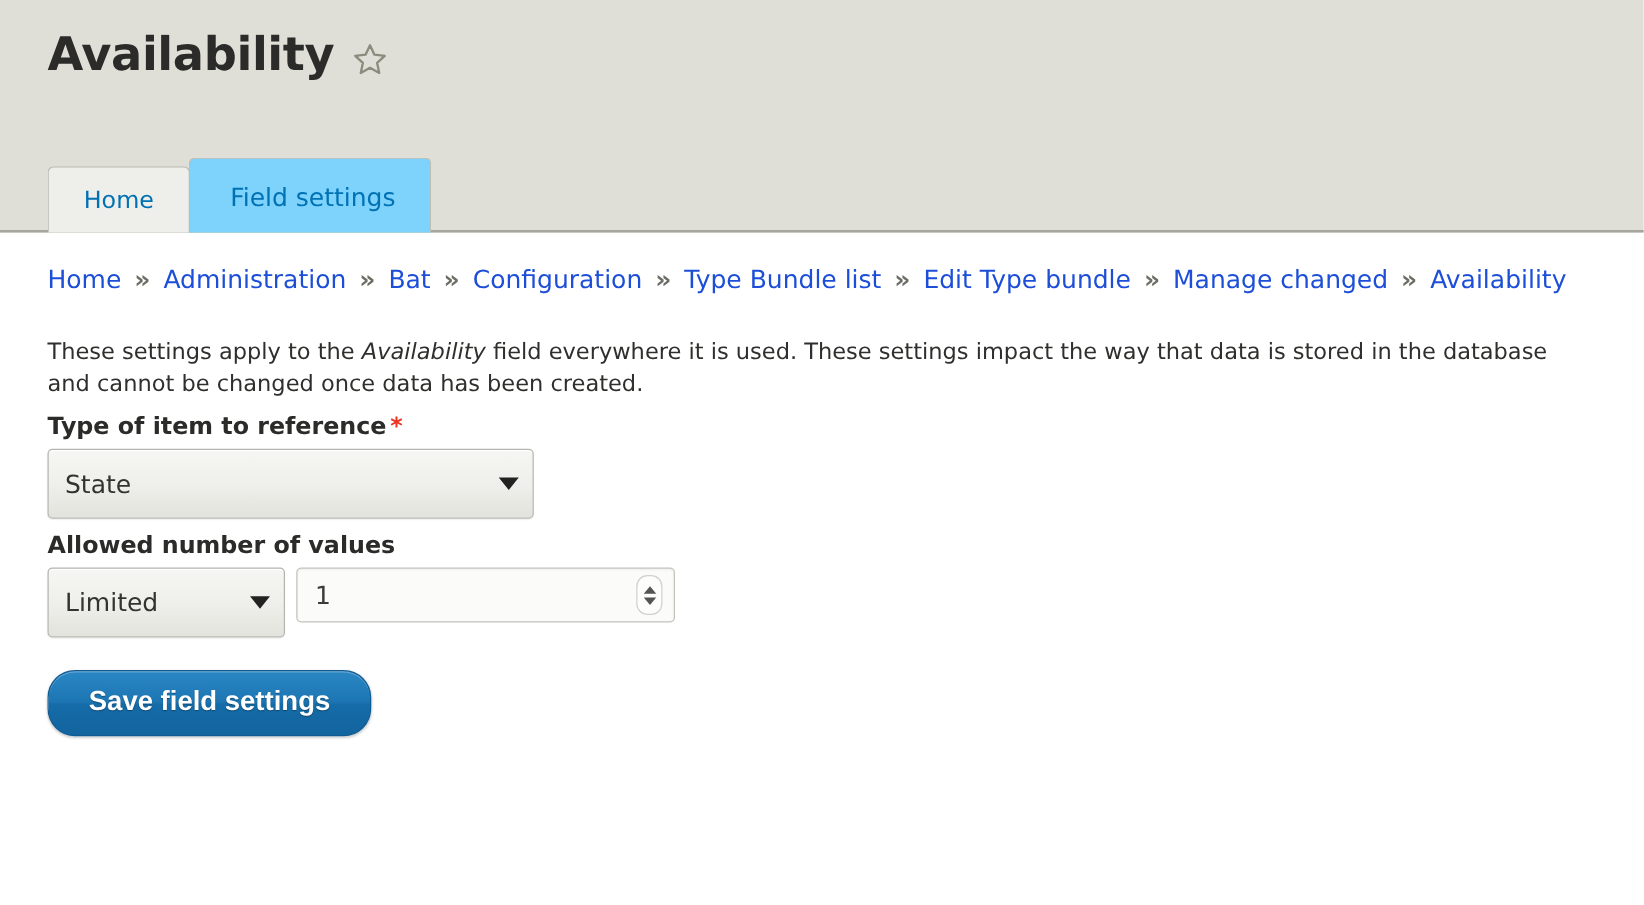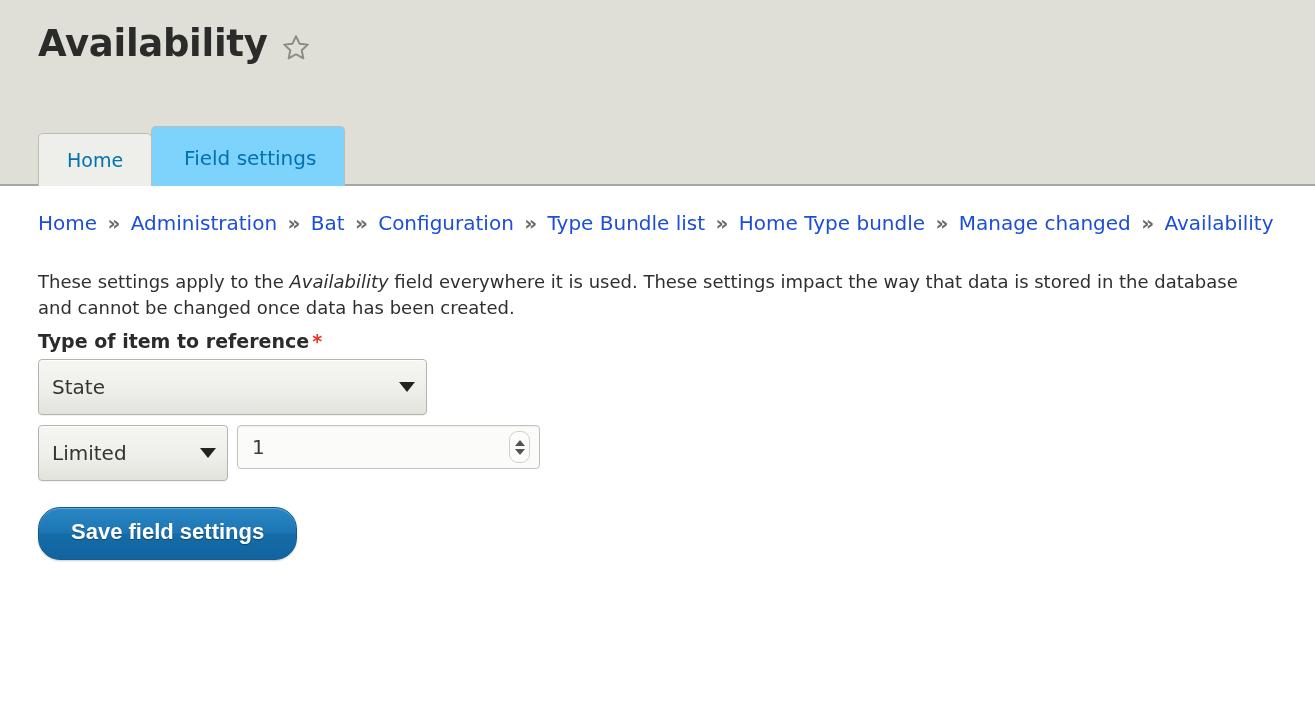--- a/index.html
+++ b/index.html
@@ -258,40 +258,41 @@
     <a>Home</a>
     <span class="sep">»</span>
     <a>Administration</a>
     <span class="sep">»</span>
     <a>Bat</a>
     <span class="sep">»</span>
     <a>Configuration</a>
     <span class="sep">»</span>
     <a>Type Bundle list</a>
     <span class="sep">»</span>
-    <a>Home Type bundle</a>
+    <a>Edit Type bundle</a>
     <span class="sep">»</span>
     <a>Manage changed</a>
     <span class="sep">»</span>
     <a>Availability</a>
   </div>
 
   <div class="description">
     <span>These settings apply to the </span><em>Availability</em><span> field everywhere it is used. These settings impact the way that data is stored in the database and cannot be changed once data has been created.</span>
   </div>
 
   <div class="form-item">
     <label class="form-label"><span>Type of item to reference</span><span class="req">*</span></label>
     <div class="select-box select-type">
       <span class="val">State</span>
       <span class="caret"></span>
     </div>
   </div>
 
   <div class="form-item">
+    <label class="form-label">Allowed number of values</label>
     <div class="row-inline">
       <div class="select-box select-cardinality">
         <span class="val">Limited</span>
         <span class="caret"></span>
       </div>
       <div class="number-wrap">
         <input class="num-val" type="text" value="1" style="">
         <span class="spinner">
           <span class="up"></span>
           <span class="down"></span>

